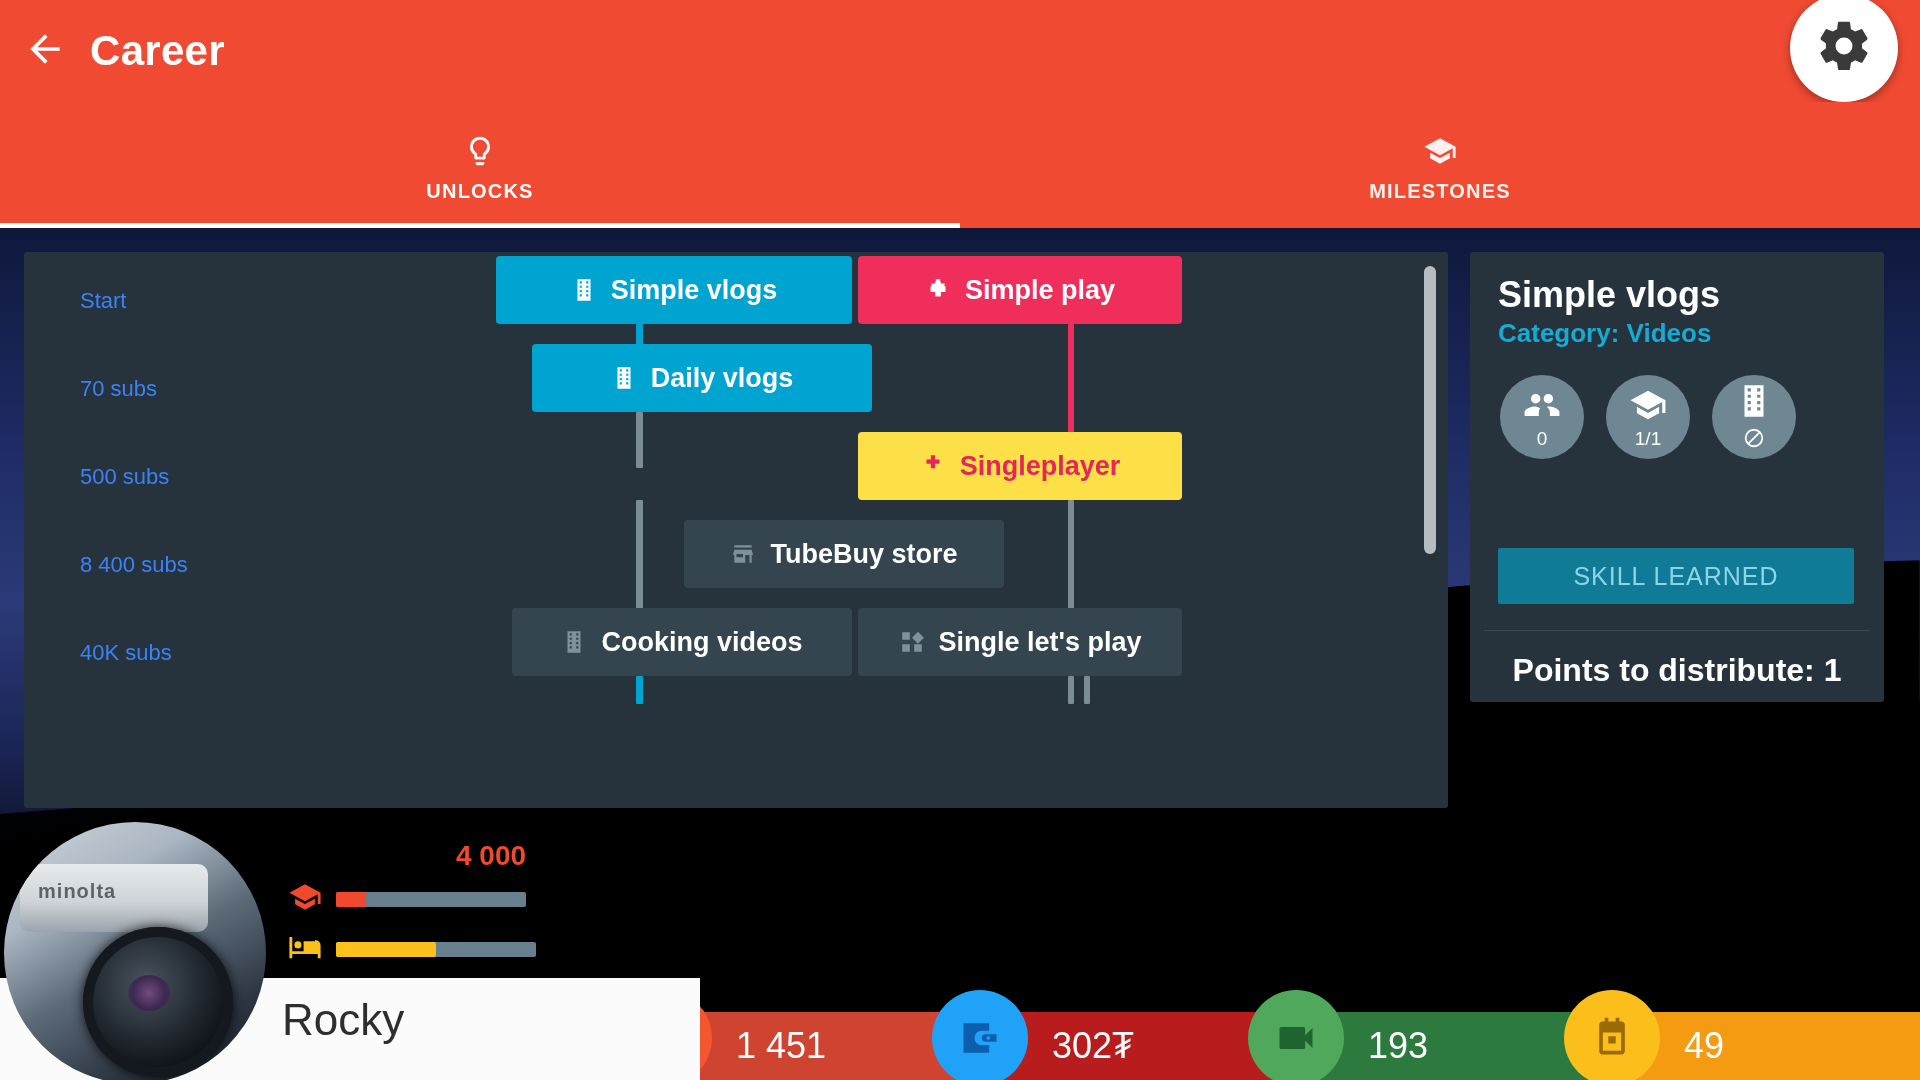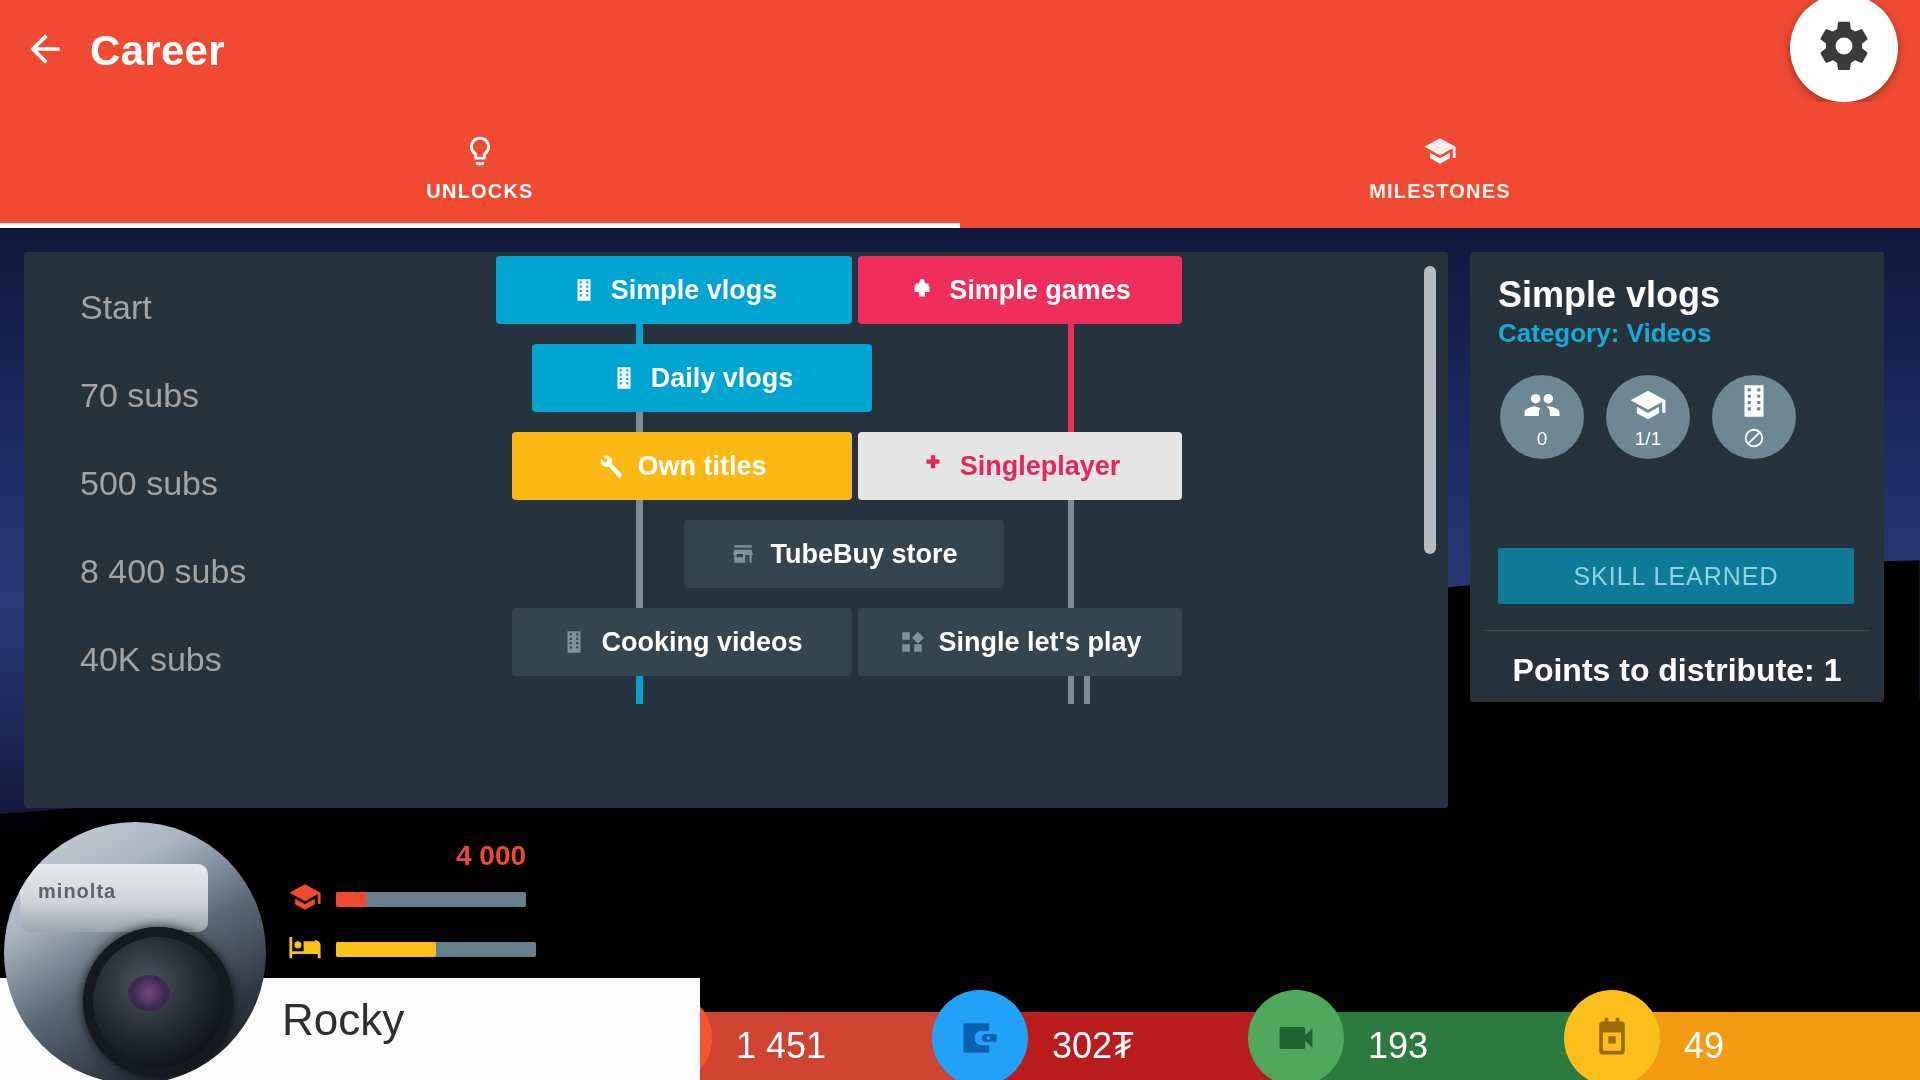--- a/index.html
+++ b/index.html
@@ -73,41 +73,41 @@
   .tab-underline {
     position:absolute; left:0; bottom:0; width:100%; height:5px; background:#fff;
   }
 
   
   .tree-card {
     position:absolute; left:24px; top:252px; width:1424px; height:556px;
     background:#27333c; border-radius:3px; overflow:hidden;
   }
   .tier-label {
-    position:absolute; left:56px; color:#a3a3a3; font-size:34px; font-weight:400;
+    position:absolute; left:56px; color:#3b82f6; font-size:22px; font-weight:400;
     white-space:nowrap;
   }
 
   
   .conn { position:absolute; border-radius:1px; }
 
   .node {
     position:absolute; height:68px; border-radius:4px;
     display:flex; align-items:center; justify-content:center; gap:14px;
     font-size:27px; font-weight:700; cursor:pointer; user-select:none;
   }
   .node .nico { display:flex; align-items:center; }
   .node .nico svg { width:26px; height:26px; }
   .node.blue   { background:#00a4d0; color:#fff; }
   .node.blue .nico svg { fill:#fff; }
   .node.pink   { background:#ef2e5b; color:#fff; }
   .node.pink .nico svg { fill:#fff; }
   .node.yellow { background:#fcb813; color:#fff; }
   .node.yellow .nico svg { fill:#fff; }
-  .node.white  { background:#e5e5e5; color:#e3275a; }
+  .node.white  { background:#fde047; color:#e3275a; }
   .node.white .nico svg { fill:#e3275a; }
   .node.locked { background:#34454f; color:#ffffff; }
   .node.locked .nico svg { fill:#7f929c; }
 
   .scrollbar-track {
     position:absolute; right:12px; top:14px; width:12px; height:528px;
   }
   .scrollbar-thumb {
     position:absolute; top:0; left:0; width:12px; height:288px;
     background:#b6bcc0; border-radius:6px; cursor:pointer;
@@ -272,40 +272,32 @@
       <span>Simple vlogs</span>
     </div>
 
     <div class="node pink" style="left:834px; top:4px; width:324px;">
       <span class="nico">
         <svg viewBox="0 0 24 24">
             <path d="M9 3h6v5h5v6h-5v5H9v-5H4V8h5V3z" transform="scale(0.86) translate(2,2)"></path>
             <path d="M10 2h4v4h4v4h-4v4h-4v-4H6V6h4V2z"></path>
           </svg>
       </span>
-      <span>Simple games</span>
+      <span>Simple play</span>
     </div>
 
     <div class="node blue" style="left:488px; top:92px; width:340px;margin-left:20px;">
       <span class="nico">
         <svg viewBox="0 0 24 24">
             <path d="M6 2h12v20H6V2zm2 2v2h2V4H8zm6 0v2h2V4h-2zM8 8v2h2V8H8zm6 0v2h2V8h-2zM8 12v2h2v-2H8zm6 0v2h2v-2h-2zM8 16v2h2v-2H8zm6 0v2h2v-2h-2z"></path>
           </svg>
       </span>
       <span>Daily vlogs</span>
     </div>
 
-    <div class="node yellow" style="left:488px; top:180px; width:340px;">
-      <span class="nico">
-        <svg viewBox="0 0 24 24">
-            <path d="M22.7 19l-9.1-9.1a5.5 5.5 0 0 0-7.1-7.1l3.6 3.6-2.6 2.6-3.6-3.6a5.5 5.5 0 0 0 7.1 7.1L20 22.7a1 1 0 0 0 1.4 0l1.3-1.3a1 1 0 0 0 0-1.4z"></path>
-          </svg>
-      </span>
-      <span>Own titles</span>
-    </div>
 
     <div class="node white" style="left:834px; top:180px; width:324px;">
       <span class="nico">
         <svg viewBox="0 0 24 24">
             <path d="M10 2h4v4h4v4h-4v4h-4v-4H6V6h4V2z"></path>
           </svg>
       </span>
       <span>Singleplayer</span>
     </div>
 

